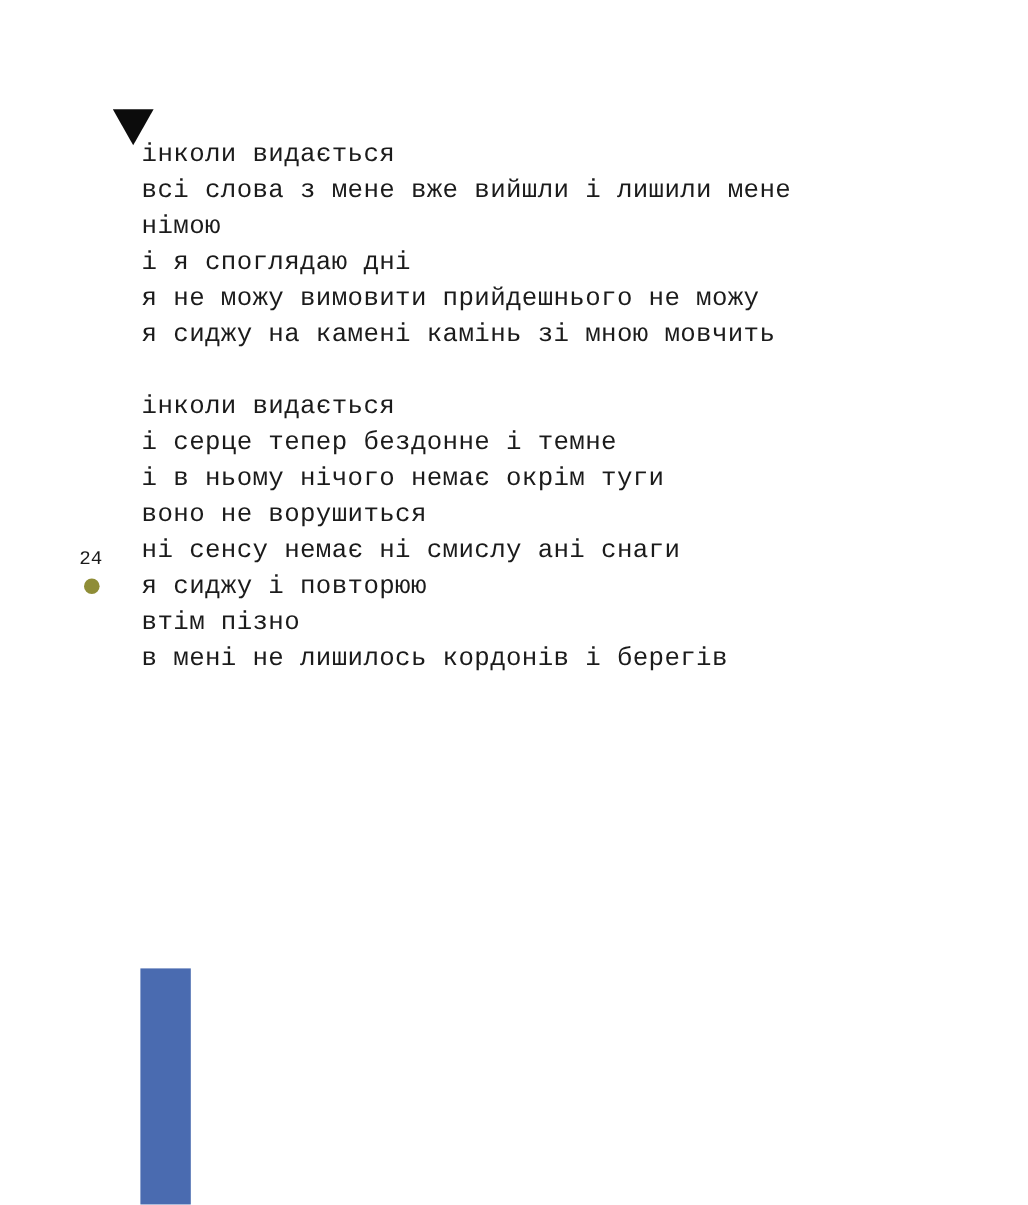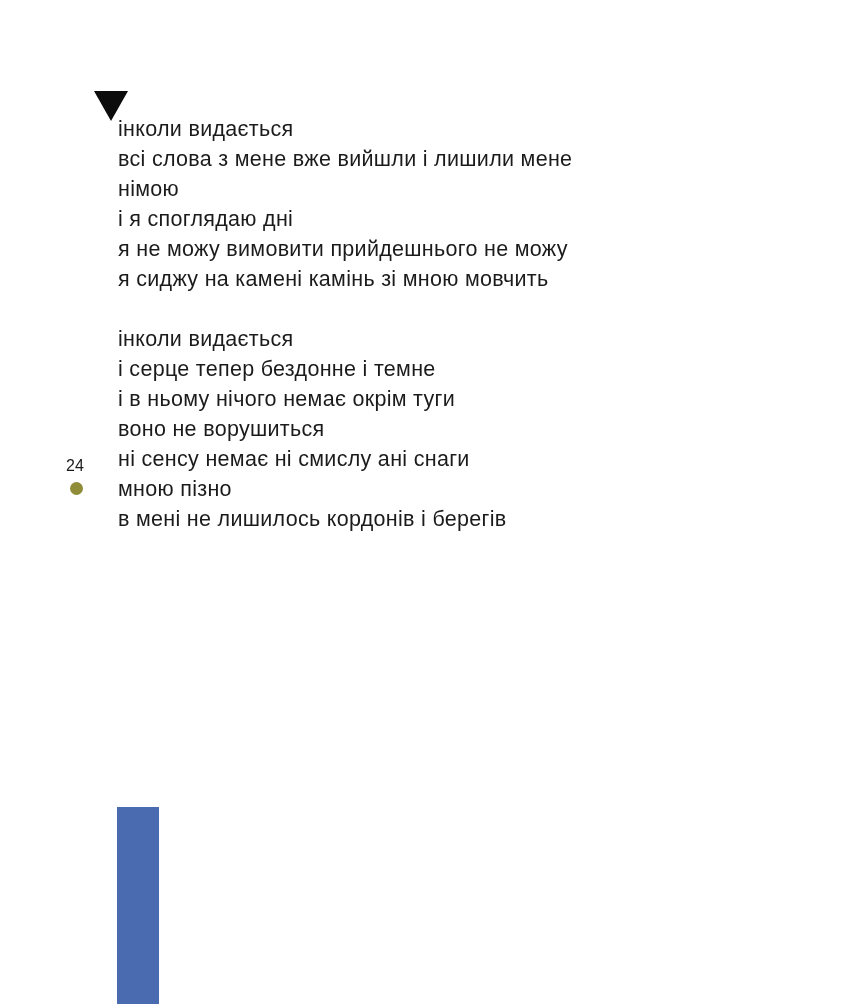--- a/index.html
+++ b/index.html
@@ -6,21 +6,21 @@
     margin: 0;
     padding: 0;
     background: #ffffff;
   }
   .page {
     position: relative;
     width: 857px;
     height: 1004px;
     background: #ffffff;
     overflow: hidden;
-    font-family: Liberation Sans, sans-serif;
+    font-family: Liberation Mono, monospace;
   }
   .triangle-marker {
     position: absolute;
     left: 94px;
     top: 91px;
     width: 0;
     height: 0;
     border-left: 17px solid transparent;
     border-right: 17px solid transparent;
     border-top: 30px solid #0c0c0c;
@@ -82,21 +82,22 @@
         <div class="poem-line">і я споглядаю дні</div>
         <div class="poem-line">я не можу вимовити прийдешнього не можу</div>
         <div class="poem-line">я сиджу на камені камінь зі мною мовчить</div>
       </div>
       <div class="stanza">
         <div class="poem-line">інколи видається</div>
         <div class="poem-line">і серце тепер бездонне і темне</div>
         <div class="poem-line">і в ньому нічого немає окрім туги</div>
         <div class="poem-line">воно не ворушиться</div>
         <div class="poem-line">ні сенсу немає ні смислу ані снаги</div>
-        <div class="poem-line">мною пізно</div>
+        <div class="poem-line">я сиджу і повторюю</div>
+        <div class="poem-line">втім пізно</div>
         <div class="poem-line">в мені не лишилось кордонів і берегів</div>
       </div>
     </div>
 
   <div class="page-number">24</div>
 
   <div class="olive-dot"></div>
 
   <div class="blue-bar"></div>
 

